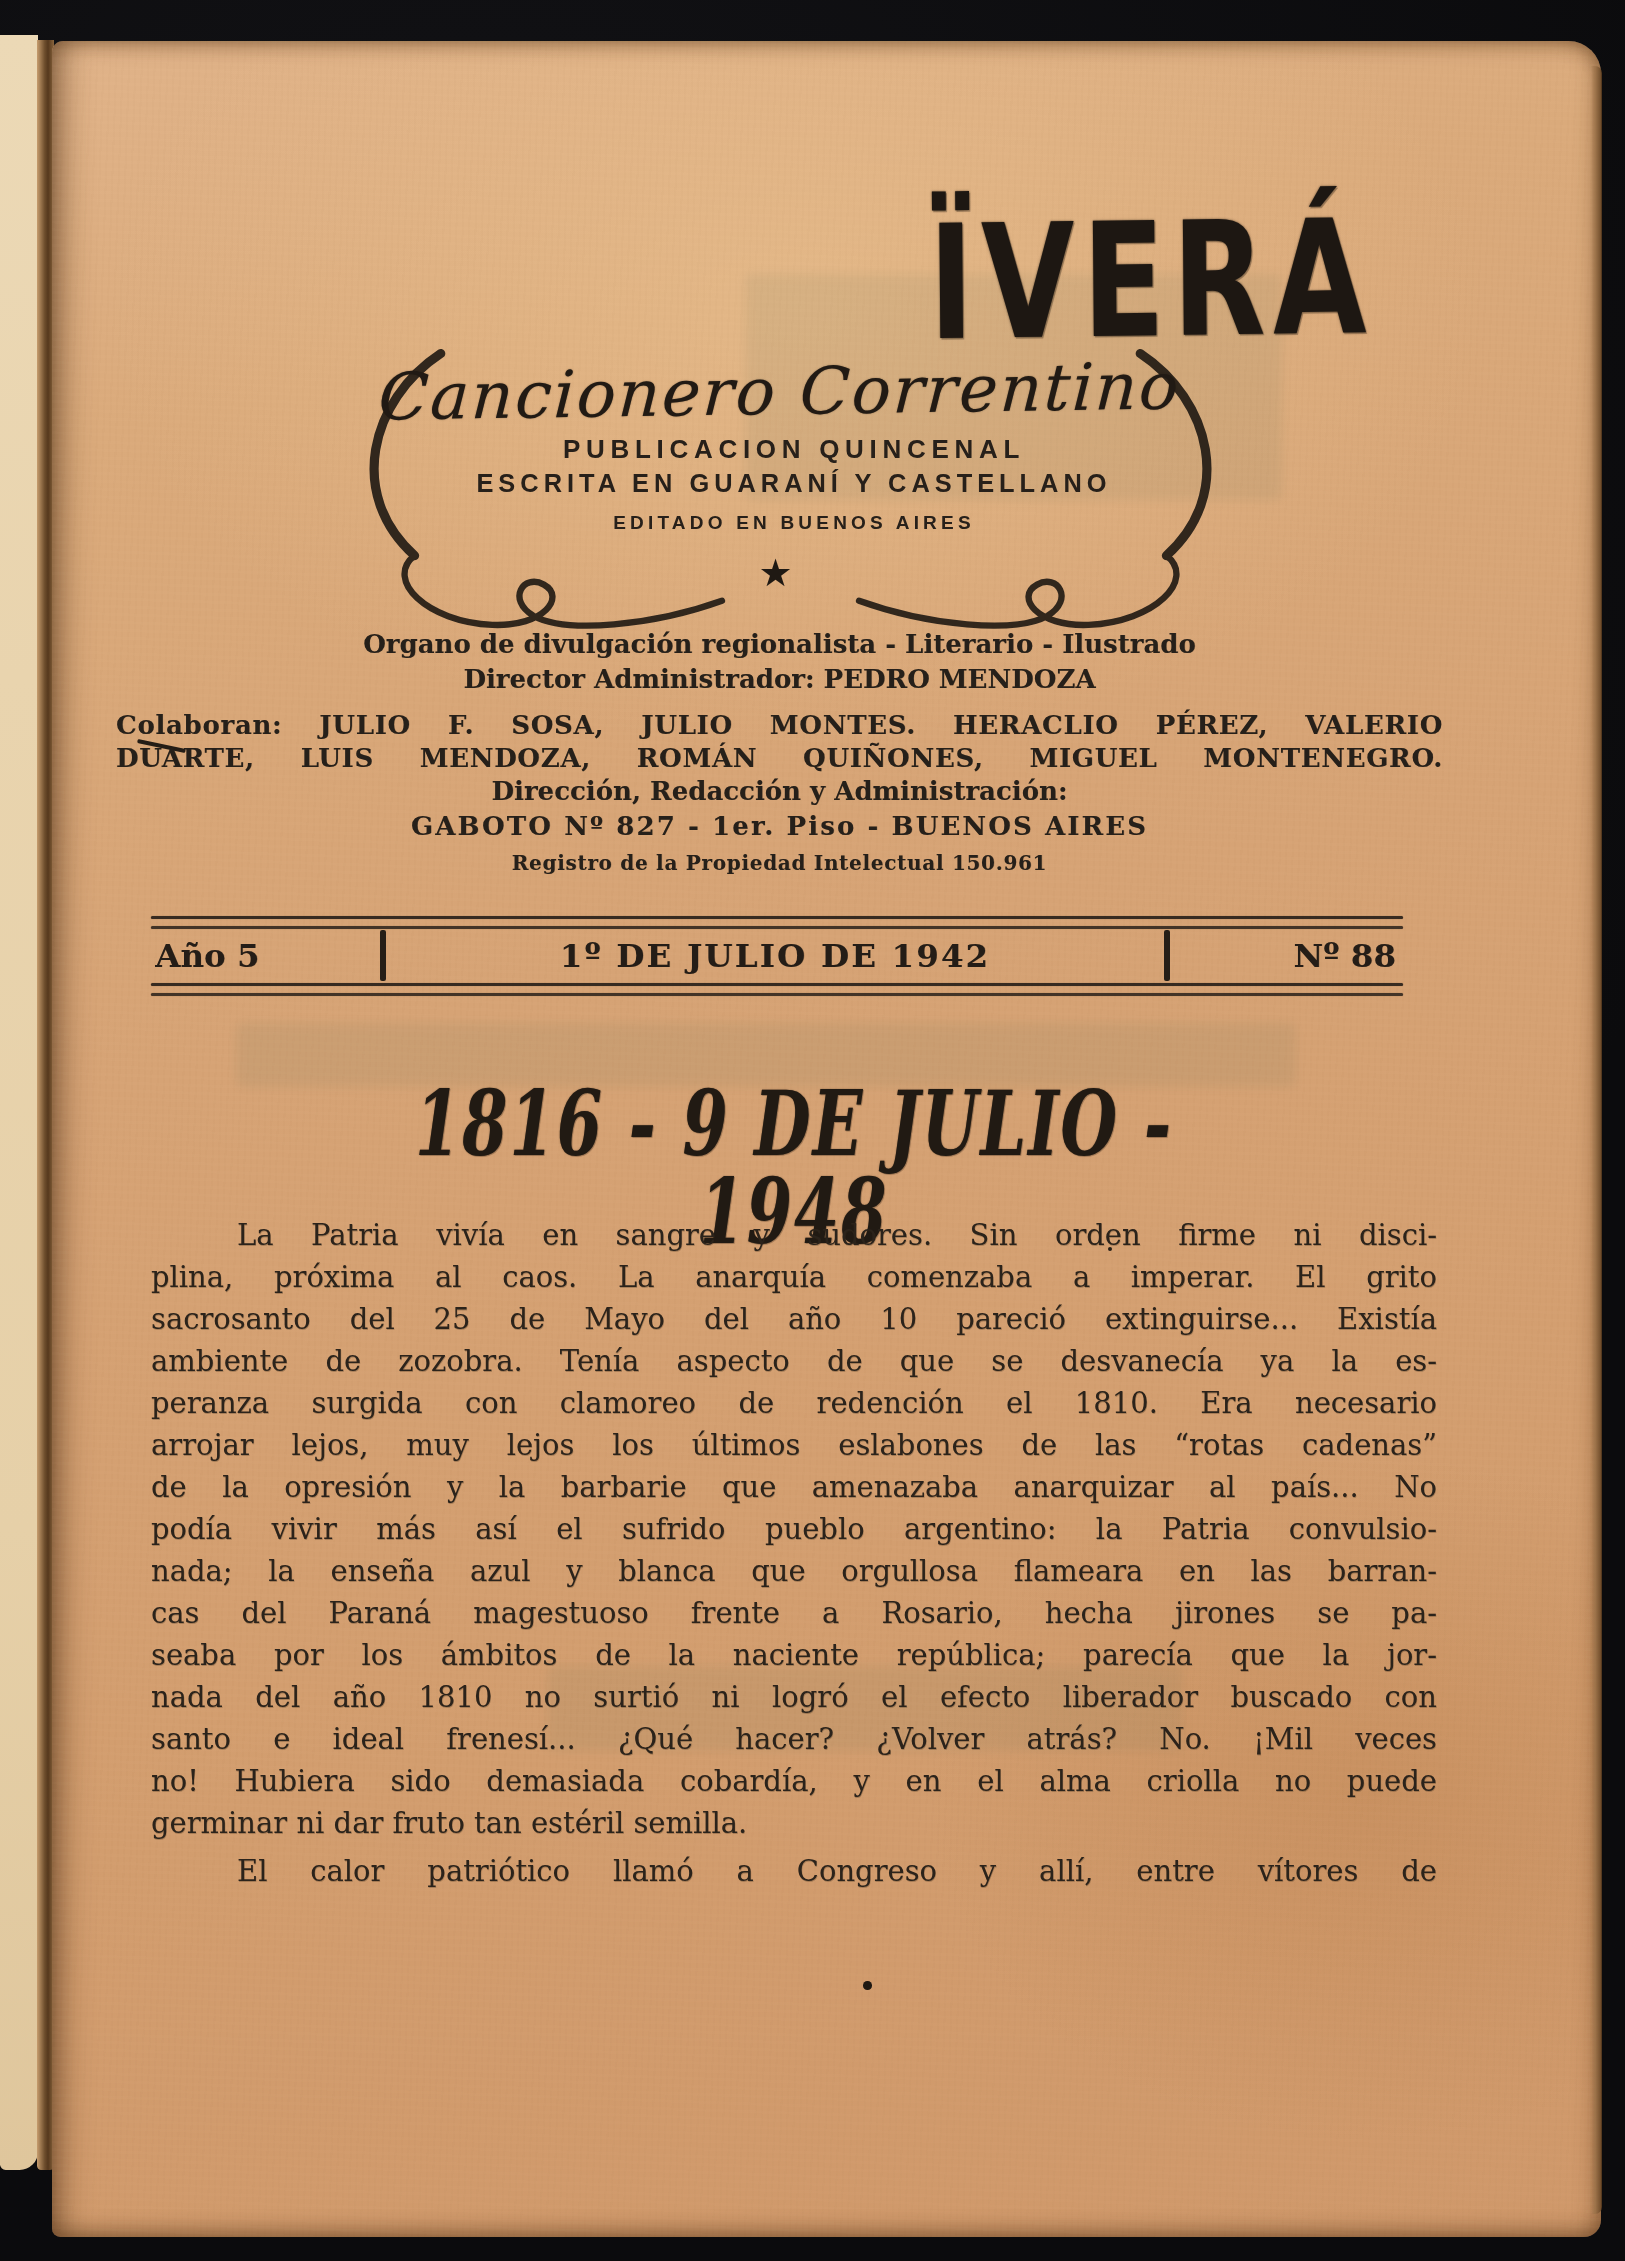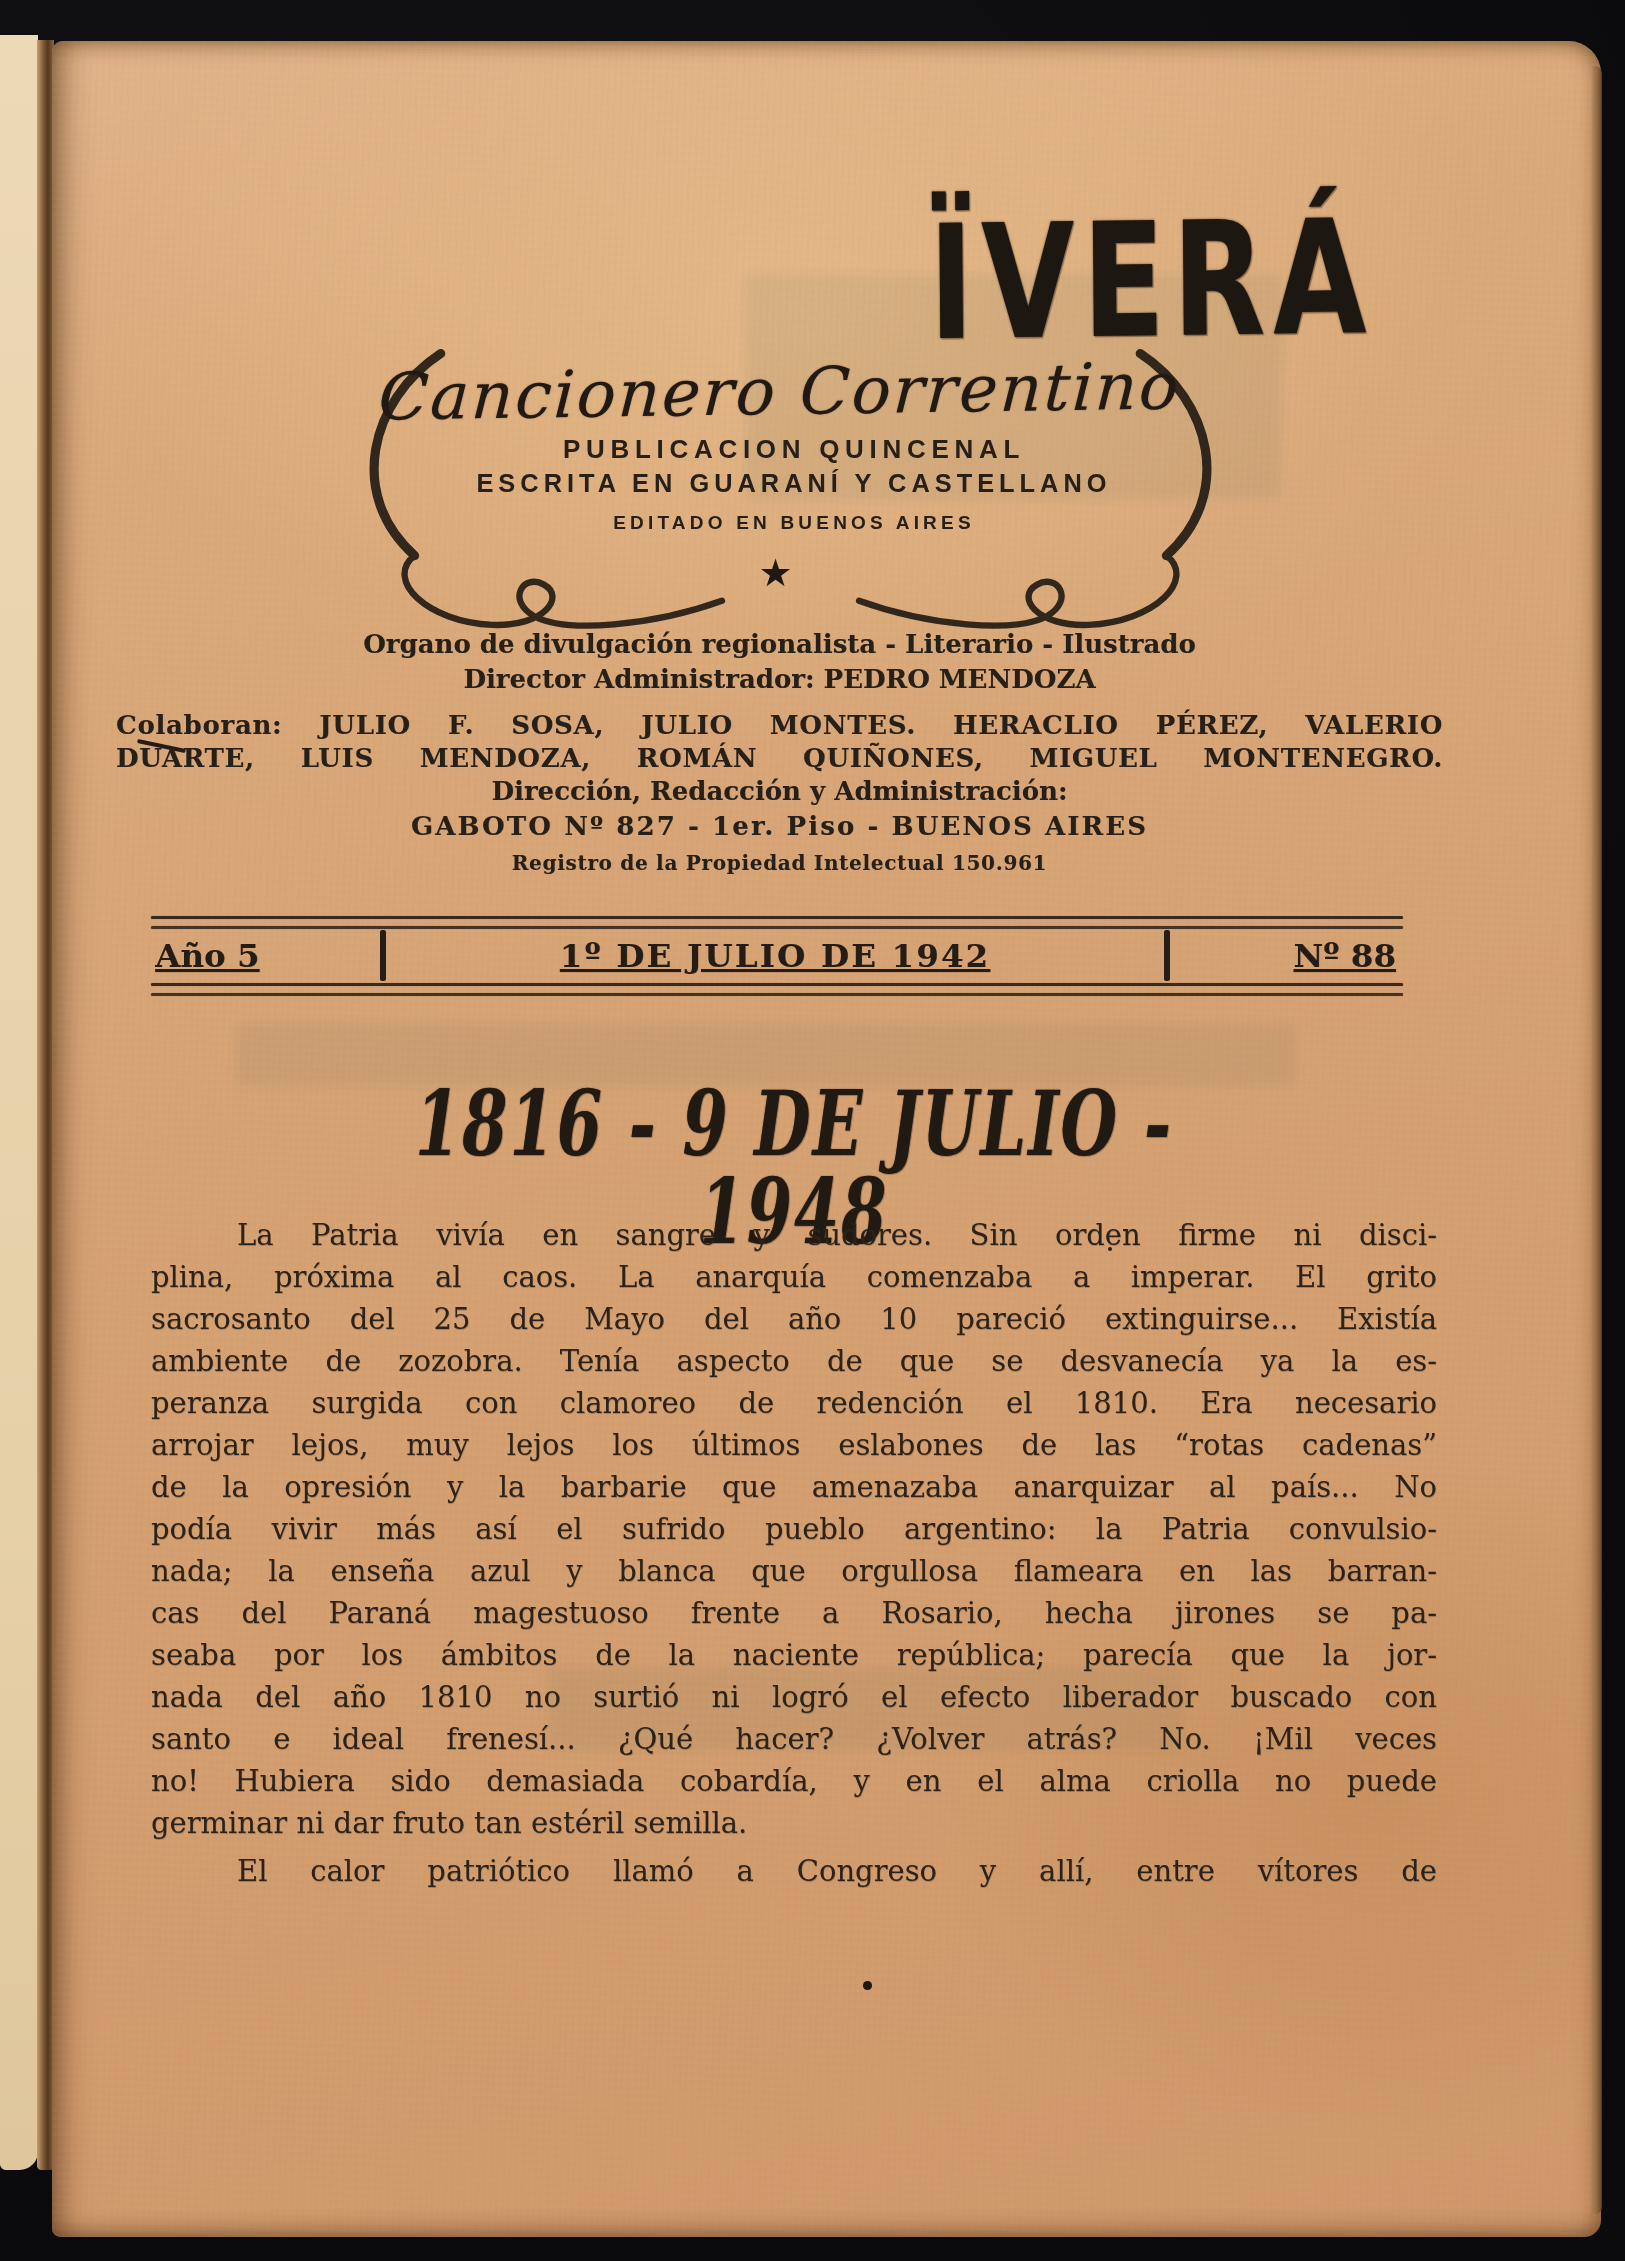--- a/index.html
+++ b/index.html
@@ -94,21 +94,21 @@
   .imp-director{margin-top:7px;}
   .imp-colab{margin-top:16px;}
   .imp-direccion{margin-top:1.4px;}
   .imp-gaboto{margin-top:7px;letter-spacing:2.1px;}
   .imp-registro{margin-top:11px;font-size:20px;line-height:25.4px;letter-spacing:0.7px;}
 
   
   .issue-bar{position:absolute;left:99px;top:875px;width:1252px;color:#241d17;}
   .rule{height:2.8px;background:#2a211a;border-radius:2.1px;box-shadow:0 0 0.7px rgba(40,30,18,.8);opacity:.92;}
   .rule.r2{margin-top:7px;opacity:.85;}
-  .bar-row{display:flex;align-items:center;height:52px;margin-top:1.4px;text-decoration:underline;}
+  .bar-row{display:flex;align-items:center;height:52px;margin-top:1.4px;}
   .bar-cell{font-size:32.5px;font-weight:bold;text-shadow:0.4px 0.4px 0 rgba(50,35,20,.3);}
   .cell-year{width:225px;text-align:left;padding-left:4.2px;}
   .cell-date{flex:1;text-align:center;letter-spacing:2.1px;}
   .cell-num{width:226px;text-align:right;padding-right:7px;}
   .bar-div{width:5.7px;height:51px;background:#251e17;border-radius:2.1px;}
   .rules-bottom{margin-top:1.4px;}
 
   
   .headline{
     position:absolute;left:99px;top:1039px;width:1286px;height:88px;line-height:88px;

